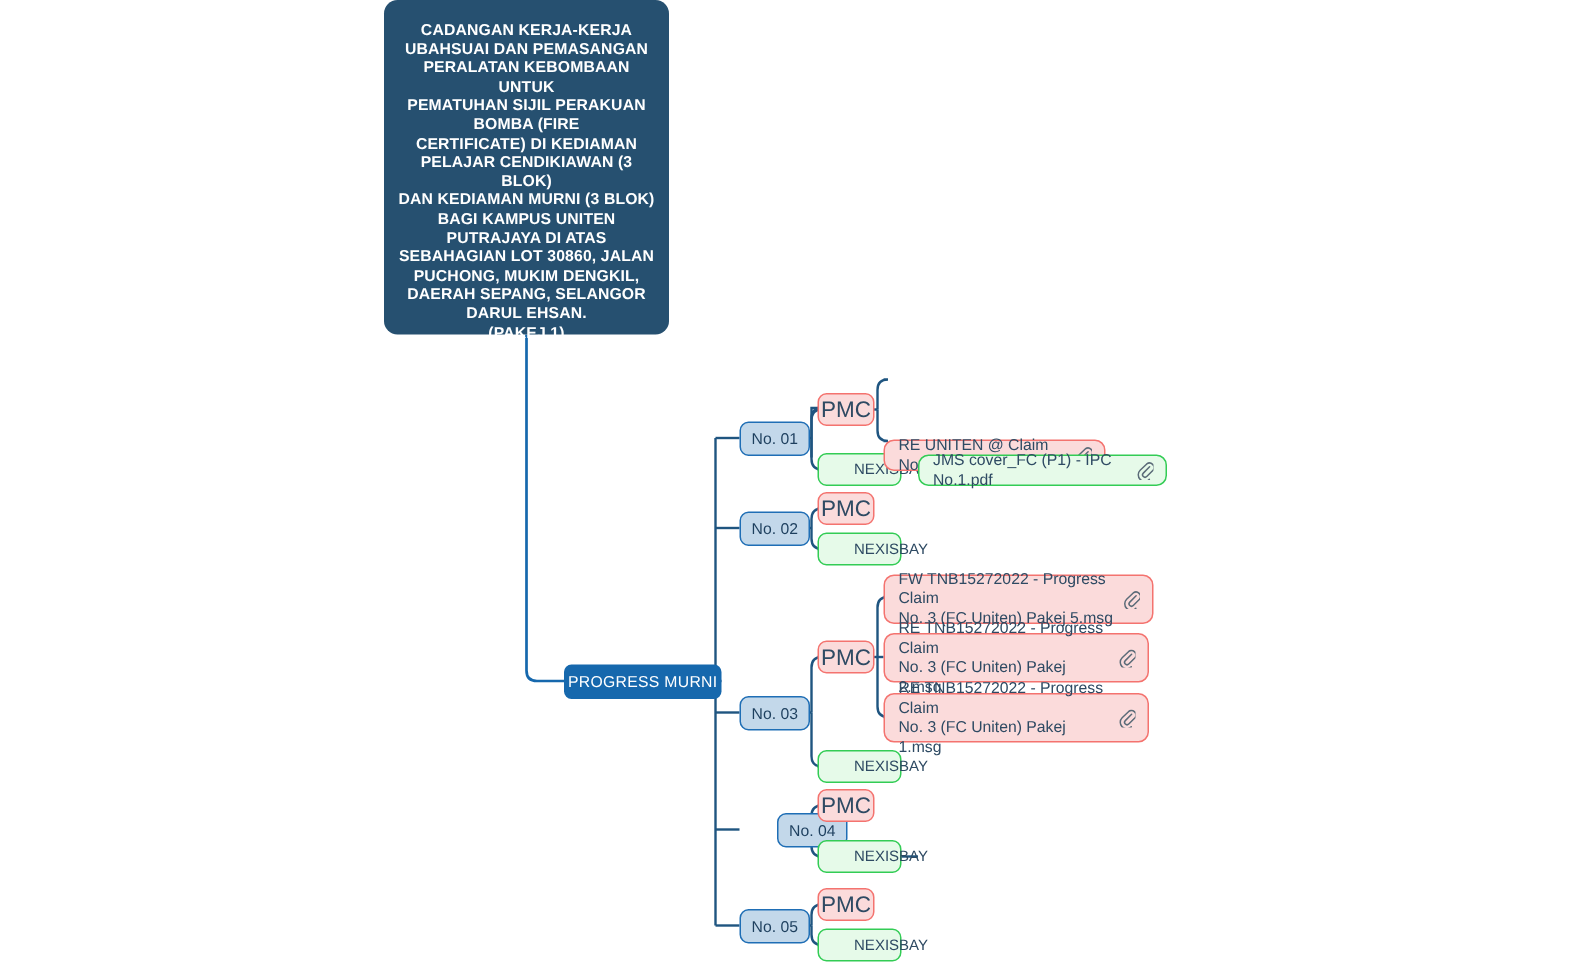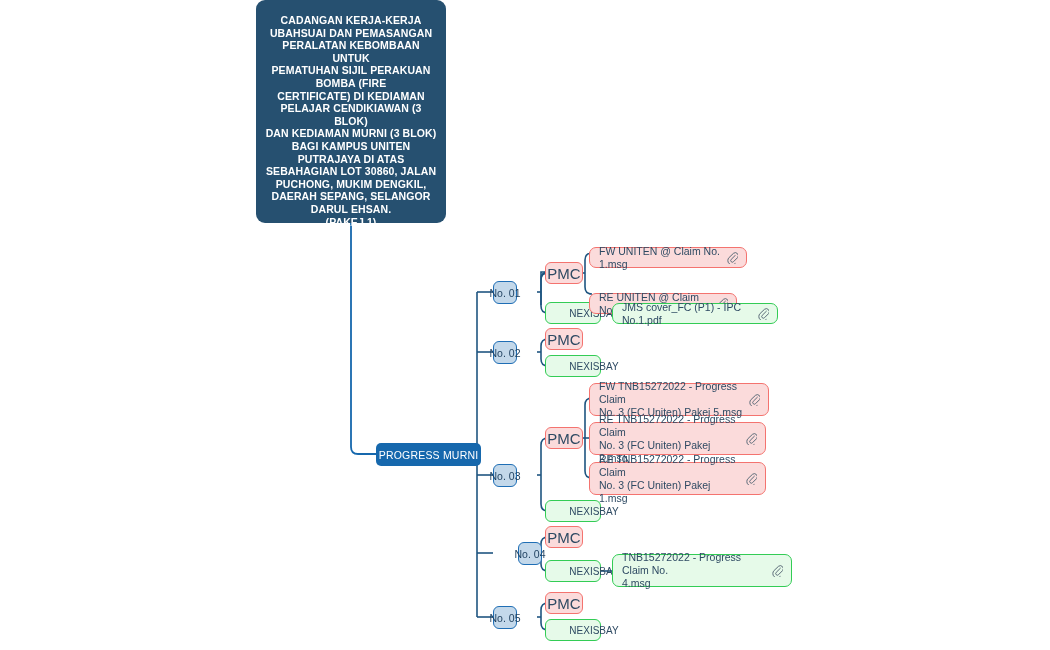--- a/index.html
+++ b/index.html
@@ -74,21 +74,21 @@
     background: #1668ad;
     border-radius: 5px;
     color: #ffffff;
     font-size: 10.5px;
     letter-spacing: .2px;
     justify-content: center;
   }
 
   
   .node-idx {
-    width: 24px;
+    width: 47px;
     height: 23px;
     background: #c3d8ea;
     border: 1.6px solid #1f6eb5;
     border-radius: 6px;
     color: #1d3f5e;
     font-size: 10.5px;
     justify-content: center;
   }
 
   
@@ -231,28 +231,20 @@
 (PAKEJ 1)</div>
 
   <div class="node node-trunk">PROGRESS MURNI</div>
 
   <div class="node node-idx" style="left:493px; top:281px;">No. 01</div>
 
   <div class="node node-pmc" style="left:545px; top:262px;">PMC</div>
 
   <div class="node node-nex" style="left:545px; top:302px;">NEXISBAY</div>
 
-  <div class="leaf leaf-red" style="left:589px; top:247px; width:158px; height:21px;">
-    <span class="leaf-text">FW UNITEN @ Claim No. 1.msg</span>
-    <span class="clip">
-      <svg width="11" height="12" viewBox="0 0 11 12" fill="none" stroke="currentColor" stroke-width="1" stroke-linecap="round" stroke-linejoin="round">
-          <path d="M8.4 3.2 4.2 7.4a1.6 1.6 0 0 0 2.3 2.3l4.2-4.2a3 3 0 0 0-4.2-4.2L2.1 5.5a4.3 4.3 0 0 0 6.1 6.1"></path>
-        </svg>
-    </span>
-  </div>
 
   <div class="leaf leaf-red" style="left:589px; top:293px; width:148px; height:21px;">
     <span class="leaf-text">RE UNITEN @ Claim No. 1.msg</span>
     <span class="clip">
       <svg width="11" height="12" viewBox="0 0 11 12" fill="none" stroke="currentColor" stroke-width="1" stroke-linecap="round" stroke-linejoin="round">
           <path d="M8.4 3.2 4.2 7.4a1.6 1.6 0 0 0 2.3 2.3l4.2-4.2a3 3 0 0 0-4.2-4.2L2.1 5.5a4.3 4.3 0 0 0 6.1 6.1"></path>
         </svg>
     </span>
   </div>
 
@@ -306,29 +298,20 @@
         </svg>
     </span>
   </div>
 
   <div class="node node-idx" style="left:493px; top:542px;margin-left:25px;">No. 04</div>
 
   <div class="node node-pmc" style="left:545px; top:526px;">PMC</div>
 
   <div class="node node-nex" style="left:545px; top:560px;">NEXISBAY</div>
 
-  <div class="leaf leaf-green" style="left:612px; top:554px; width:180px; height:33px;">
-    <span class="leaf-text">TNB15272022 - Progress Claim No.
-4.msg</span>
-    <span class="clip">
-      <svg width="11" height="12" viewBox="0 0 11 12" fill="none" stroke="currentColor" stroke-width="1" stroke-linecap="round" stroke-linejoin="round">
-          <path d="M8.4 3.2 4.2 7.4a1.6 1.6 0 0 0 2.3 2.3l4.2-4.2a3 3 0 0 0-4.2-4.2L2.1 5.5a4.3 4.3 0 0 0 6.1 6.1"></path>
-        </svg>
-    </span>
-  </div>
 
   <div class="node node-idx" style="left:493px; top:606px;">No. 05</div>
 
   <div class="node node-pmc" style="left:545px; top:592px;">PMC</div>
 
   <div class="node node-nex" style="left:545px; top:619px;">NEXISBAY</div>
 
 </div>
 
 </body></html>

